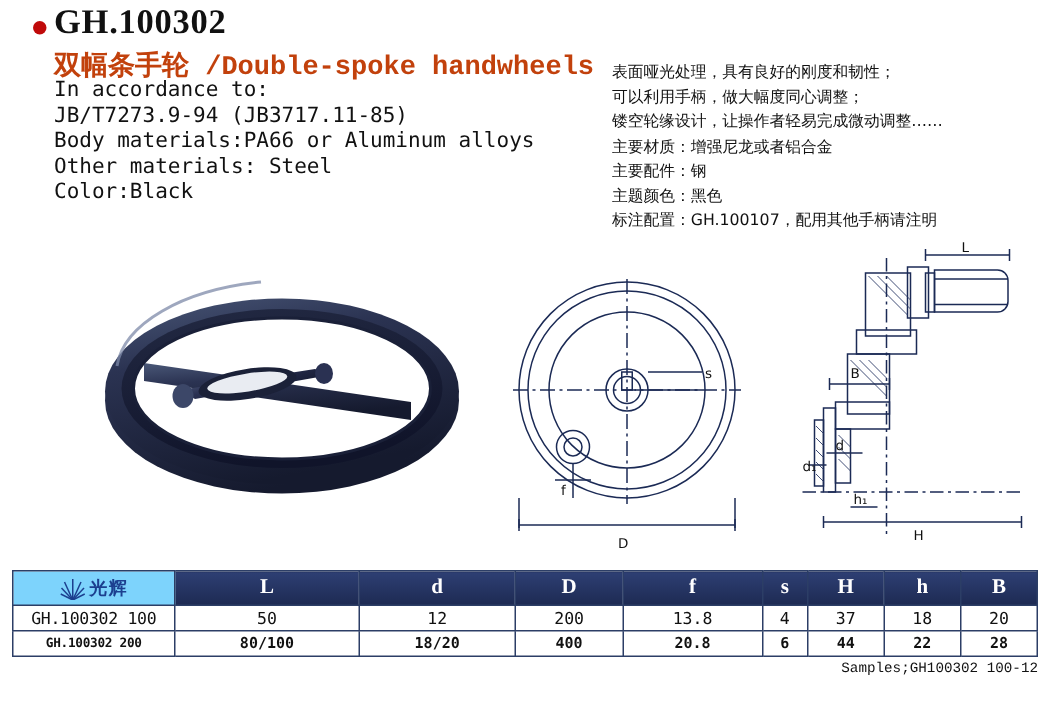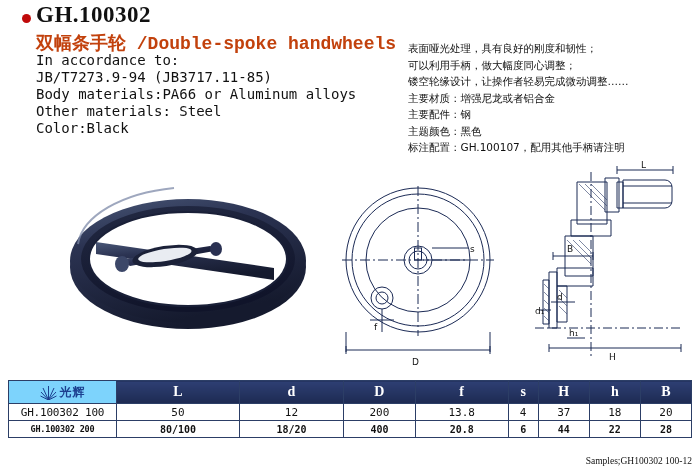--- a/index.html
+++ b/index.html
@@ -82,22 +82,22 @@
     background: #fff;
   }
   tbody td.code {
     font-size: 8.5px; text-align: center; letter-spacing: -0.2px;
   }
   tbody tr.r1 td { font-size: 11px; }
   tbody tr.r4 td { font-weight: bold; }
   tbody tr.r4 td.code { font-weight: bold; margin-top: 44px; }
 
   .samples {
-    position: absolute; right: 8px; top: 456px;
-    font-family: Liberation Serif, serif;
+    position: absolute; right: 8px; top: 440px;
+    font-family: Liberation Mono, monospace;
     font-size: 9.5px; color: #111;
   }
   svg text { font-family: "DejaVu Sans", sans-serif; }
 </style>
 </head>
 <body>
 
 <div class="page">
 
   <div class="hdr">

